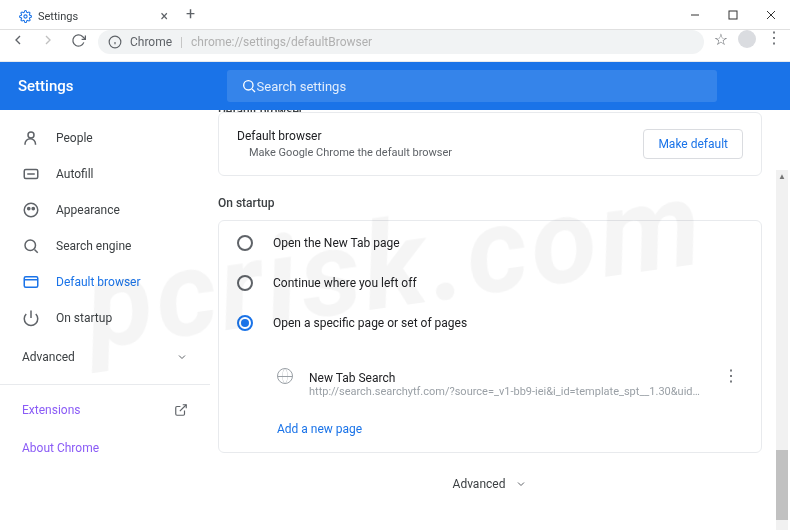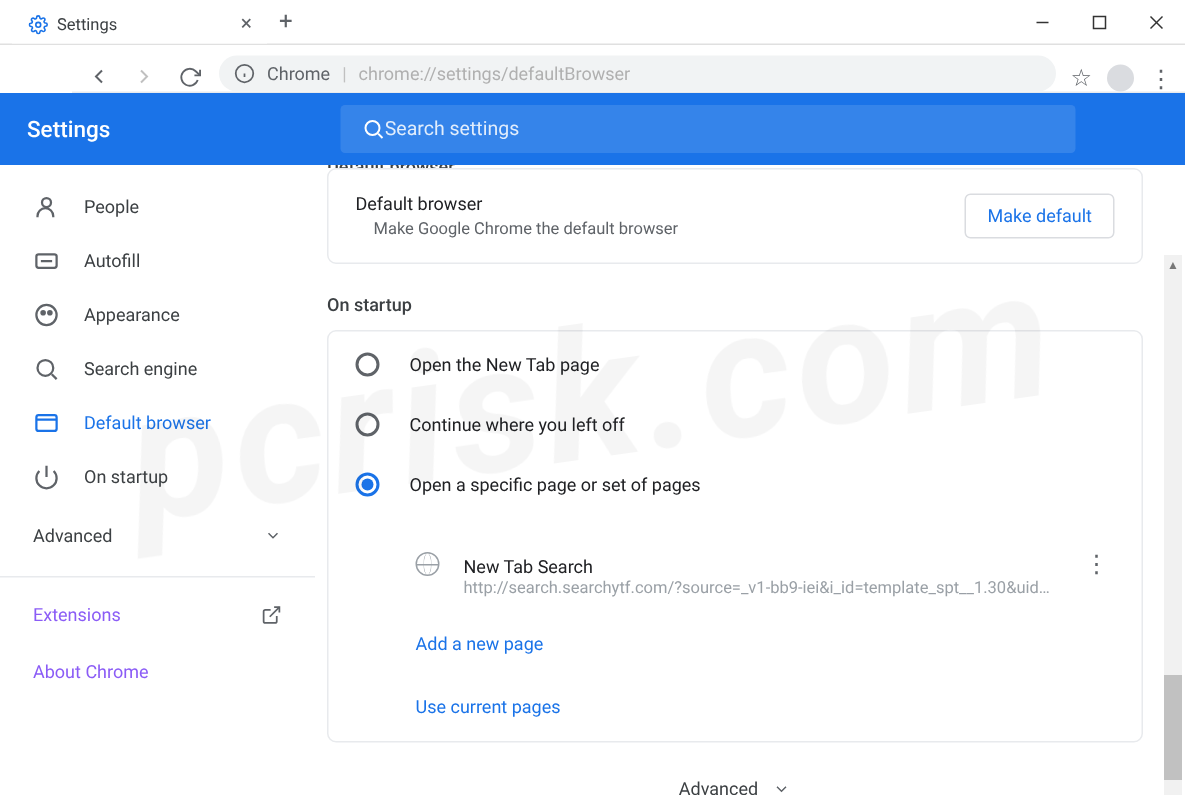--- a/index.html
+++ b/index.html
@@ -10,21 +10,21 @@
     .tab-strip { display: flex; align-items: flex-end; flex: 1; padding-left: 8px; }
     .browser-tab { display: flex; align-items: center; gap: 6px; background: #fff; padding: 6px 10px; border-top-left-radius: 8px; border-top-right-radius: 8px; font-size: 11px; color: #3c4043; width: 170px; }
     .tab-favicon { width: 14px; height: 14px; display: flex; align-items: center; justify-content: center; }
     .tab-title { flex: 1; white-space: nowrap; overflow: hidden; text-overflow: ellipsis; }
     .tab-close { color: #5f6368; font-size: 14px; line-height: 1; }
     .new-tab { padding: 6px 8px; color: #5f6368; font-size: 16px; }
     .window-controls { display: flex; }
     .win-btn { width: 38px; display: flex; align-items: center; justify-content: center; color: #3c4043; font-size: 11px; }
 
     
-    .toolbar { height: 32px; background: #fff; display: flex; align-items: flex-end; padding: 0 8px; gap: 10px; border-bottom: 1px solid #e8eaed; margin-left: 48px; }
+    .toolbar { height: 32px; background: #fff; display: flex; align-items: flex-start; padding: 0 8px; gap: 10px; border-bottom: 1px solid #e8eaed; }
     .nav-btn { width: 20px; height: 20px; display: flex; align-items: center; justify-content: center; color: #5f6368; }
     .nav-btn.disabled { color: #c0c0c0; }
     .omnibox { flex: 1; display: flex; align-items: center; gap: 8px; background: #f1f3f4; border-radius: 14px; height: 24px; padding: 0 10px; font-size: 12px; }
     .omnibox .scheme { color: #5f6368; }
     .omnibox .path { color: #b0b0b0; }
     .star { color: #5f6368; }
     .avatar { width: 18px; height: 18px; border-radius: 50%; background: #dadce0; }
     .dots { color: #5f6368; font-size: 16px; line-height: 1; }
 
     
@@ -288,21 +288,20 @@
       <div class="page-entry">
         <span class="globe"></span>
         <div class="page-text">
           <div class="page-name">New Tab Search</div>
           <div class="page-url">http://search.searchytf.com/?source=_v1-bb9-iei&amp;i_id=template_spt__1.30&amp;uid=008c…</div>
         </div>
         <span class="row-dots">⋮</span>
       </div>
 
       <div class="link-row">Add a new page</div>
-      <div class="link-row">Use current pages</div>
     </div>
 
     <div class="adv-footer">
       <span>Advanced</span>
       <span>
           <svg width="12" height="12" viewBox="0 0 24 24" fill="none" stroke="#5f6368" stroke-width="2">
             <polyline points="6 9 12 15 18 9"></polyline>
           </svg>
         </span>
     </div>

